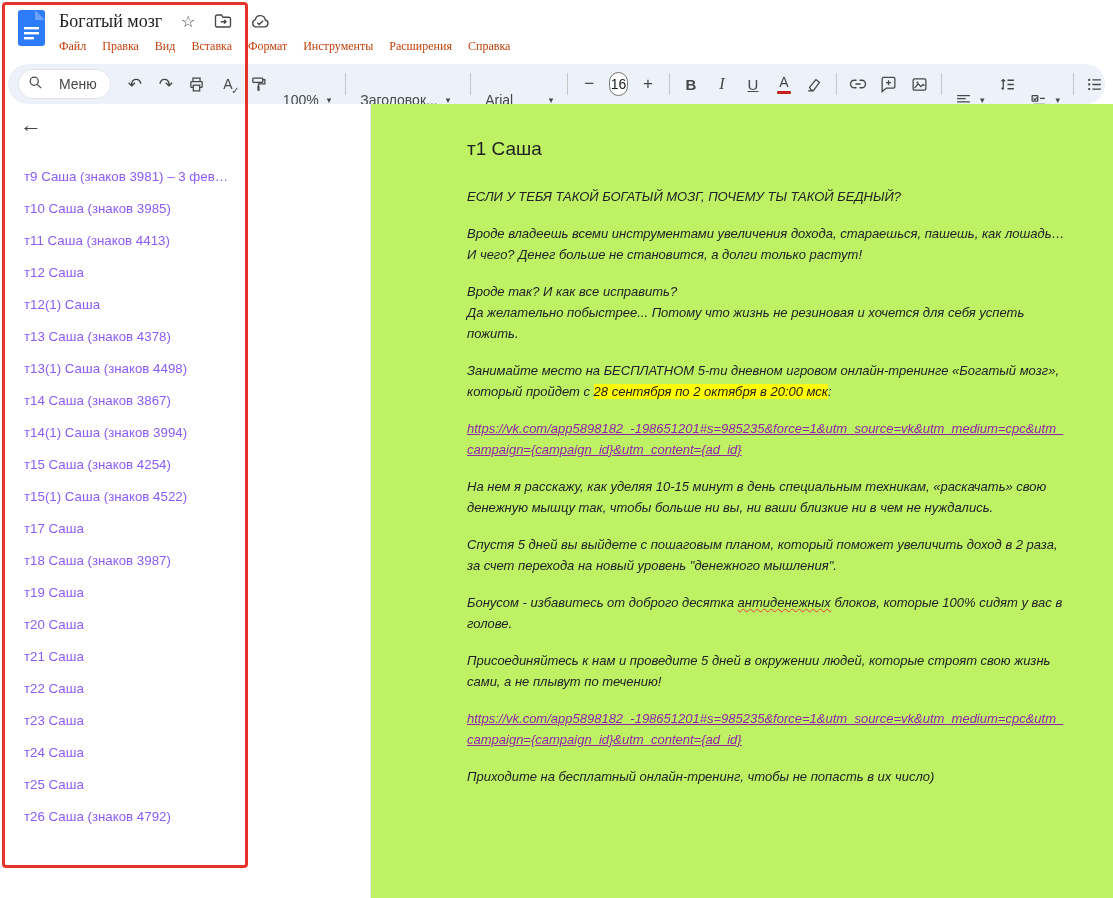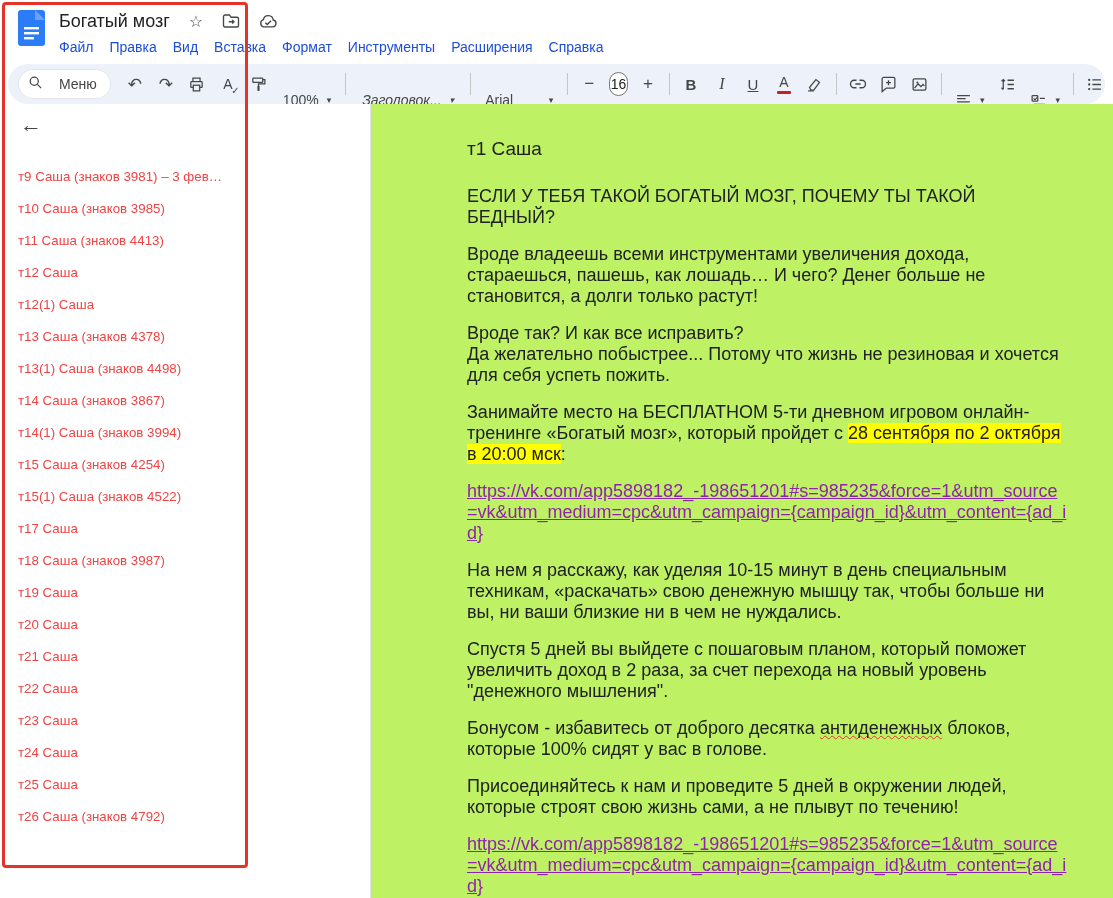--- a/index.html
+++ b/index.html
@@ -7,27 +7,27 @@
   body {
     width:1113px; height:898px; overflow:hidden; position:relative;
     background:#ffffff;
     font-family:"Liberation Sans", sans-serif;
     color:#202124;
   }
 
   
   .header { display:flex; gap:14px; padding:8px 16px 0 18px; height:62px; }
   .docs-icon-svg { display:block; margin-top:2px; }
-  .header-right { display:flex; flex-direction:column; }
+  .header-right { display:flex; flex-direction:column;font-family:Liberation Serif, serif; }
   .title-row { display:flex; align-items:center; gap:16px; height:26px; }
   .doc-title { font-size:18px; color:#1f1f1f; white-space:nowrap; }
   .title-icon { font-size:16px; color:#444746; width:20px; text-align:center; cursor:pointer; }
   .title-icon svg { display:block; }
   .menu-row { display:flex; margin-top:2px; margin-left:-8px; }
-  .menu-item { padding:3px 8px; font-size:14px; color:#1d4ed8; border-radius:4px; cursor:pointer; white-space:nowrap; }
+  .menu-item { padding:3px 8px; font-size:12px; color:#c2410c; border-radius:4px; cursor:pointer; white-space:nowrap; }
 
   
   .toolbar-wrap { padding:2px 8px 6px 8px; }
   .toolbar {
     background:#edf2fa; border-radius:20px; height:40px;
     display:flex; align-items:center; gap:1px; padding:0 10px;
     overflow:hidden; white-space:nowrap;
   }
   .menu-search {
     background:#ffffff; border-radius:16px; height:30px;
@@ -60,30 +60,30 @@
   .spell { position:relative; font-size:14px; }
   .spell .spell-check { position:absolute; right:-7px; bottom:-4px; font-size:10px; color:#444746; }
   .right-group { display:flex; align-items:center; margin-left:auto; margin-right:-14px; }
 
   
   .content { position:absolute; top:104px; left:0; right:0; bottom:0; display:flex; background:#fff; }
   .outline-panel { width:370px; position:relative; flex:0 0 auto; }
   .back-btn { position:absolute; top:8px; left:20px; font-size:22px; color:#444746; cursor:pointer; }
   .outline-list { padding-top:56px; }
   .outline-item {
-    height:32px; display:flex; align-items:center; padding:0 12px 0 18px;
-    font-size:13.3px; color:#ef4444; cursor:pointer;
+    height:32px; display:flex; align-items:center; padding:0 12px 0 24px;
+    font-size:13.3px; color:#8b5cf6; cursor:pointer;
     white-space:nowrap; overflow:hidden; text-overflow:ellipsis; max-width:250px;
   }
   .outline-item span { overflow:hidden; text-overflow:ellipsis; white-space:nowrap; }
 
   .document-area { flex:1; border-left:1px solid #e1e3e6; background:#bef264; }
   .doc-page { padding:34px 0 0 96px; width:696px; }
   .doc-heading { font-size:19px; font-weight:400; color:#1f1f1f; margin:0 0 26px 0; }
-  .doc-text p { margin:0 0 16px 0; font-size:18px; line-height:21px; color:#202124; width:600px; }
+  .doc-text p { margin:0 0 16px 0; font-size:13px; line-height:21px; color:#202124; width:600px;font-style:italic; }
   .block { display:block; }
   .hl { background:#ffff00; }
   .doclink { color:#8e24aa; text-decoration:underline; word-break:break-all; cursor:pointer; }
   .misspell { text-decoration:underline wavy #e53935 1px; text-decoration-skip-ink:none; }
   .gift-icon { display:inline-block; width:13px; height:13px; background:#f09b2d; border-radius:2px;
     position:relative; margin-right:3px; vertical-align:-1px; }
   .gift-icon::before { content:""; position:absolute; left:5px; top:0; width:3px; height:13px; background:#fde9c8; }
   .gift-icon::after { content:""; position:absolute; left:0; top:3px; width:13px; height:2px; background:#d9822b; }
 
   
@@ -170,21 +170,21 @@
       </svg>
     </div>
 
     <div class="tb-dropdown">
       <span>100%</span>
       <span class="caret">▾</span>
     </div>
 
     <div class="tb-divider"></div>
 
-    <div class="tb-dropdown" style="width:112px; justify-content:center;font-style:italic;">
+    <div class="tb-dropdown" style="width:112px; justify-content:flex-start;">
       <span>Заголовок...</span>
       <span class="caret">▾</span>
     </div>
 
     <div class="tb-divider"></div>
 
     <div class="tb-dropdown" style="width:84px; justify-content:space-between;text-align:right;">
       <span>Arial</span>
       <span class="caret">▾</span>
     </div>

